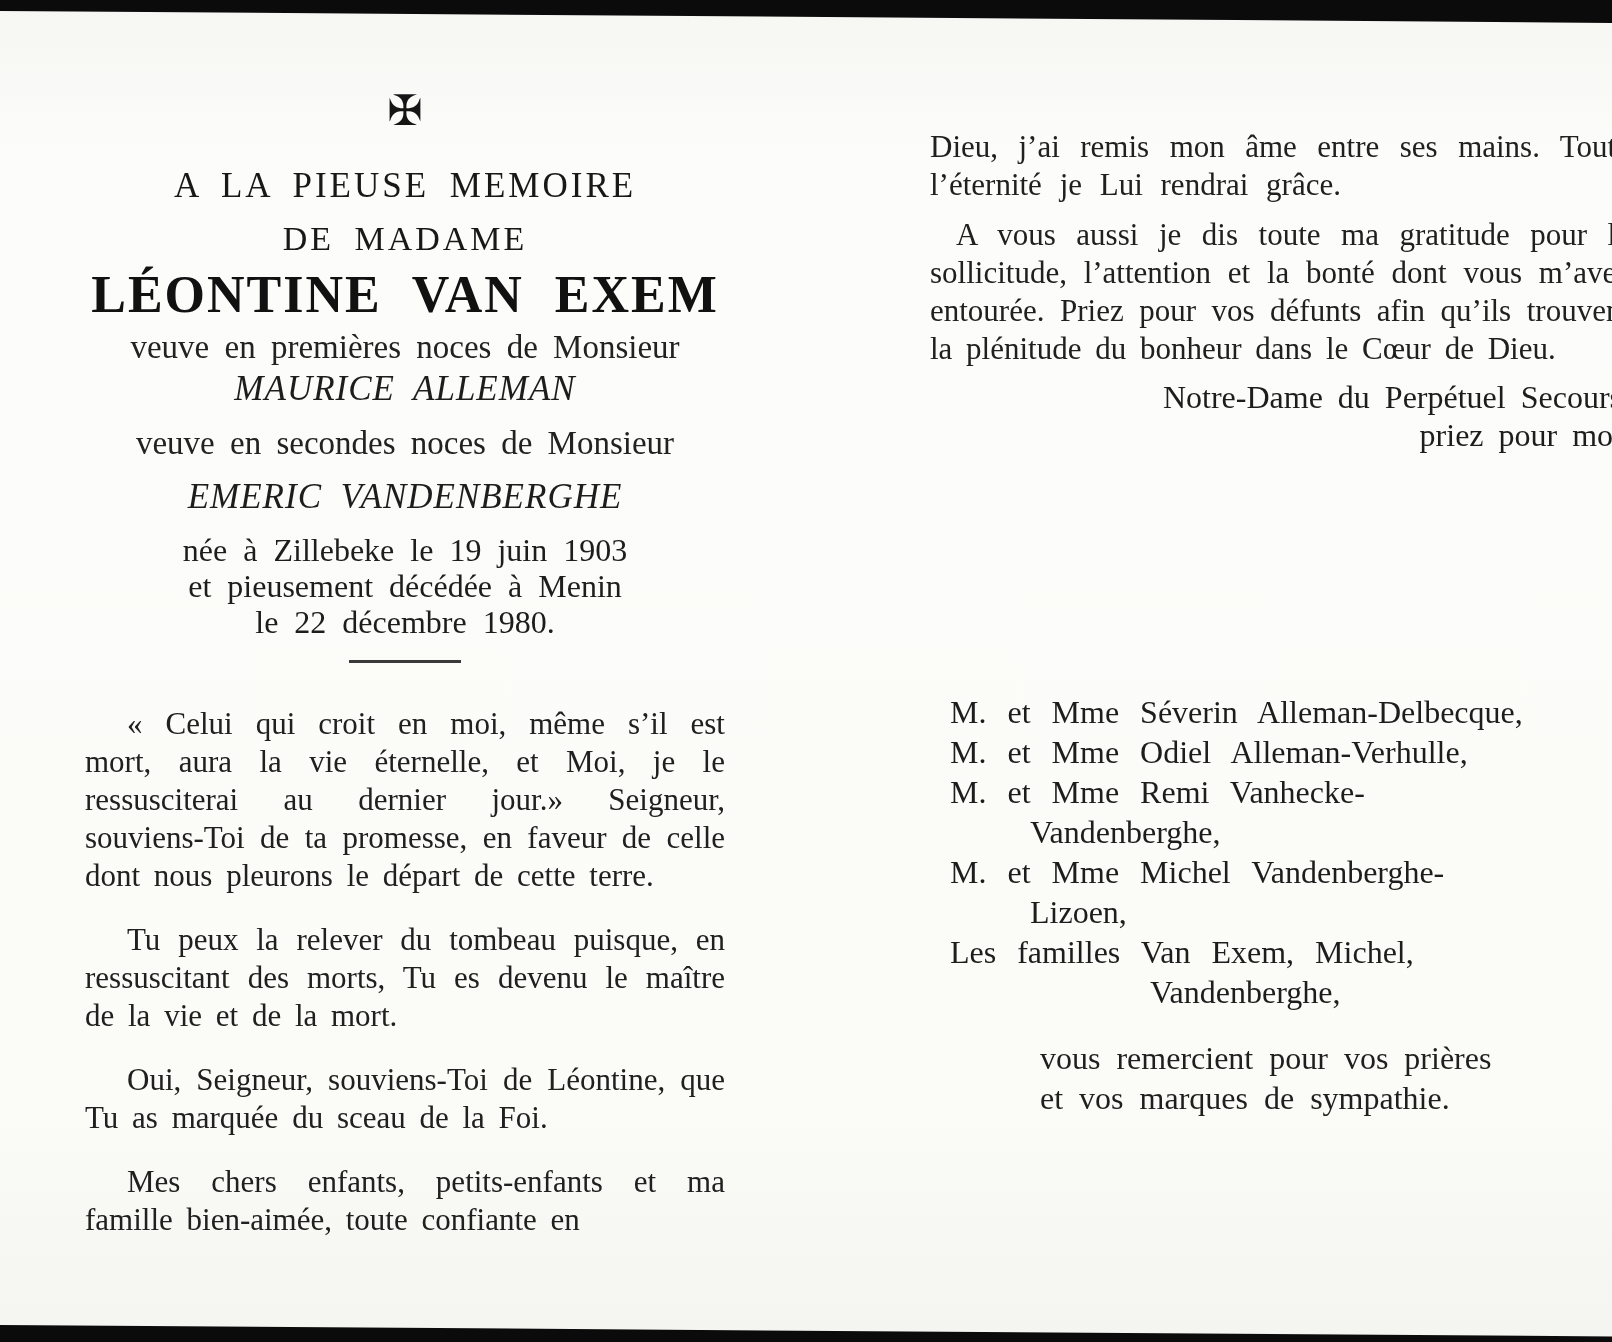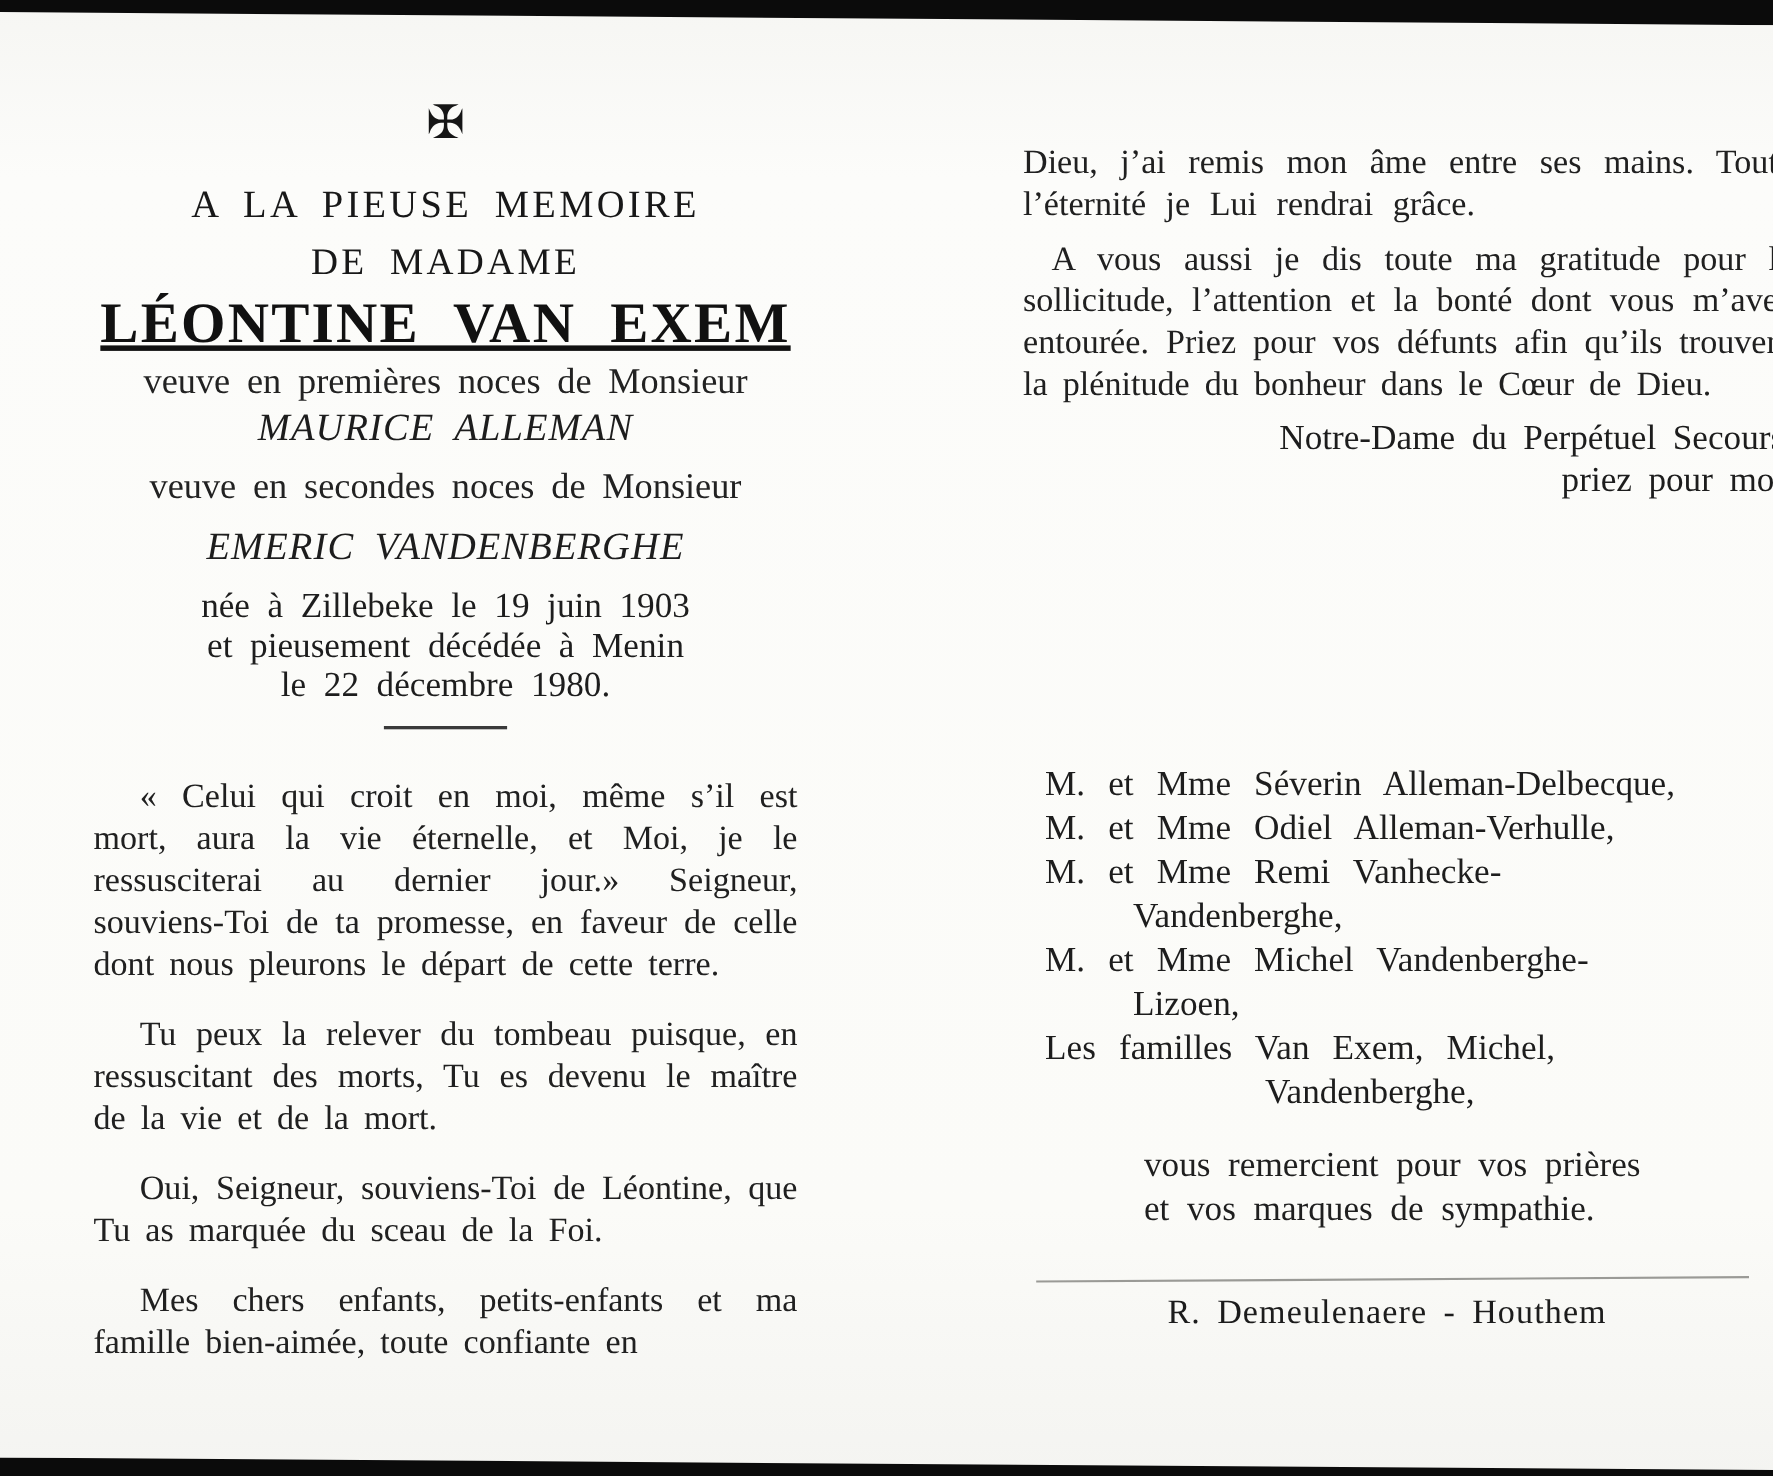--- a/index.html
+++ b/index.html
@@ -41,21 +41,21 @@
     color: #181818;
   }
   .hdr2 {
     margin-top: 14px;
     font-size: 34px; line-height: 38px; letter-spacing: 3px; word-spacing: 9px;
     color: #181818;
   }
   .deceased {
     margin-top: 8px;
     font-size: 52px; line-height: 58px; font-weight: 700;
-    letter-spacing: 2px; word-spacing: 16px; color: #111; text-decoration: underline;
+    letter-spacing: 2px; word-spacing: 16px; color: #111;
   }
   .ital {
     font-size: 33px; line-height: 38px; 
     word-spacing: 7px; color: #222;
   }
   .ital.first { margin-top: 4px; }
   .ital.gap { margin-top: 16px; }
   .italname {
     font-size: 35px; line-height: 38px; font-style: italic;
     letter-spacing: 1px; word-spacing: 9px; margin-top: 4px; color: #1d1d1d;
@@ -151,21 +151,17 @@
       <div class="nline i1">Lizoen,</div>
       <div class="nline i0">Les familles Van Exem, Michel,</div>
       <div class="nline i2">Vandenberghe,</div>
     </div>
 
     <div class="thanks">
       <div>vous remercient pour vos prières</div>
       <div>et vos marques de sympathie.</div>
     </div>
 
-    <div class="footer">
-      <div class="rule"></div>
-      <div class="printer">R. Demeulenaere  -  Houthem</div>
-    </div>
   </div>
 
   <div class="bar-bottom"></div>
 
 </div>
 
 </body></html>

